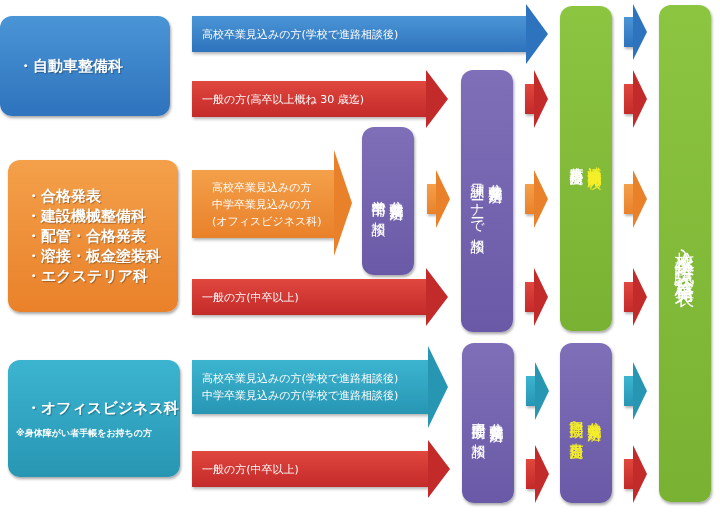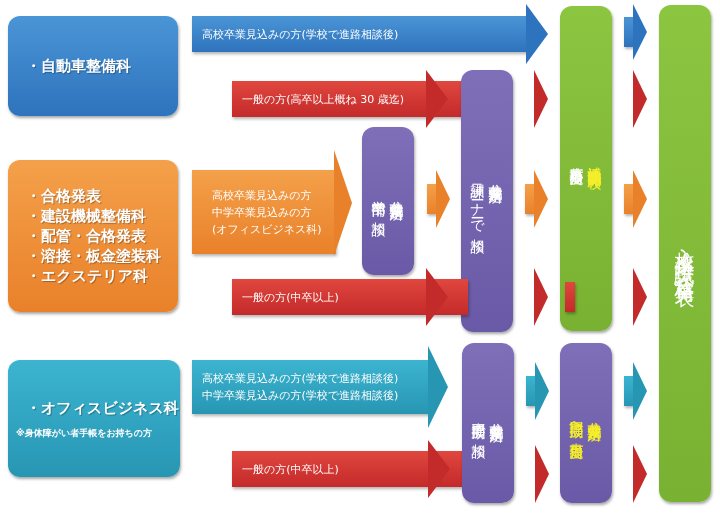--- a/index.html
+++ b/index.html
@@ -9,21 +9,21 @@
     font-family: "DejaVu Sans", "Liberation Sans", sans-serif;
   }
   .box {
     position: absolute; border-radius: 12px;
     box-shadow: 1px 2px 3px rgba(0,0,0,0.35);
     color: #fff; box-sizing: border-box;
   }
   .blue   { background: linear-gradient(180deg,#4a95d6 0%,#2e73bd 100%); }
   .orange { background: linear-gradient(180deg,#f4a04a 0%,#e9812a 100%); }
   .teal   { background: linear-gradient(180deg,#3cb4d0 0%,#2796b3 100%); }
-  .red    { background: linear-gradient(180deg,#e0473e 0%,#c32a2a 100%); margin-left: 40px; }
+  .red    { background: linear-gradient(180deg,#e0473e 0%,#c32a2a 100%); }
   .purple { background: linear-gradient(180deg,#7f6fb8 0%,#6a59a6 100%); }
   .green  { background: linear-gradient(180deg,#8cc540 0%,#79b132 100%); }
 
   .dept { display: flex; flex-direction: column; justify-content: center; padding-left: 18px; }
   .dept .item { font-weight: bold; font-size: 15px; line-height: 20px; text-shadow: 1px 1px 1px rgba(0,0,0,0.3); white-space: nowrap; }
   .dept .note { font-size: 9px; font-weight: bold; margin-top: 9px; margin-left: -10px; white-space: nowrap; }
 
   .arrow { position: absolute; }
   .arrow .shaft {
     position: absolute; left: 0; box-shadow: 1px 2px 3px rgba(0,0,0,0.3);
@@ -38,21 +38,21 @@
     position: absolute; top: 50%; left: 50%; transform: translate(-50%,-50%);
     white-space: nowrap;
   }
   .yellow { color: #f5ef2a; }
   .white { color: #ffffff; }
   .big { font-size: 20px; letter-spacing: 4px; line-height: 24px; }
 </style>
 </head>
 <body>
 
-<div class="box blue dept" style="left:8px;top:16px;width:170px;height:100px;">
+<div class="box blue dept" style="left:0;top:16px;width:170px;height:100px;">
   <div class="item">・自動車整備科</div>
 </div>
 
 <div class="box orange dept" style="left:8px;top:160px;width:170px;height:152px;">
   <div class="item">・合格発表</div>
   <div class="item">・建設機械整備科</div>
   <div class="item">・配管・合格発表</div>
   <div class="item">・溶接・板金塗装科</div>
   <div class="item">・エクステリア科</div>
 </div>
@@ -85,21 +85,21 @@
   <div class="shaft blue" style="top:13px;width:10px;height:30px;padding:0;"></div>
   <div class="head" style="left:9px;top:0;border-top-width:28px;border-bottom-width:28px;border-left-width:14px;border-left-color:#2e73bd;"></div>
 </div>
 
 <div class="arrow" style="left:624px;top:70px;width:24px;height:58px;">
   <div class="shaft red" style="top:14px;width:10px;height:30px;padding:0;"></div>
   <div class="head" style="left:9px;top:0;border-top-width:29px;border-bottom-width:29px;border-left-width:14px;border-left-color:#c32a2a;"></div>
 </div>
 
 <div class="arrow" style="left:192px;top:148px;width:160px;height:110px;">
-  <div class="shaft orange" style="top:22px;width:144px;height:84px;padding-left:20px;">
+  <div class="shaft orange" style="top:22px;width:144px;height:68px;padding-left:20px;">
     <span>高校卒業見込みの方</span>
     <span>中学卒業見込みの方</span>
     <span>(オフィスビジネス科)</span>
   </div>
   <div class="head" style="left:142px;top:2px;border-top-width:53px;border-bottom-width:53px;border-left-width:18px;border-left-color:#e9812a;"></div>
 </div>
 
 <div class="box purple" style="left:362px;top:127px;width:52px;height:148px;">
   <div class="vtext white">
     <span>公共職業安定所</span><br>

